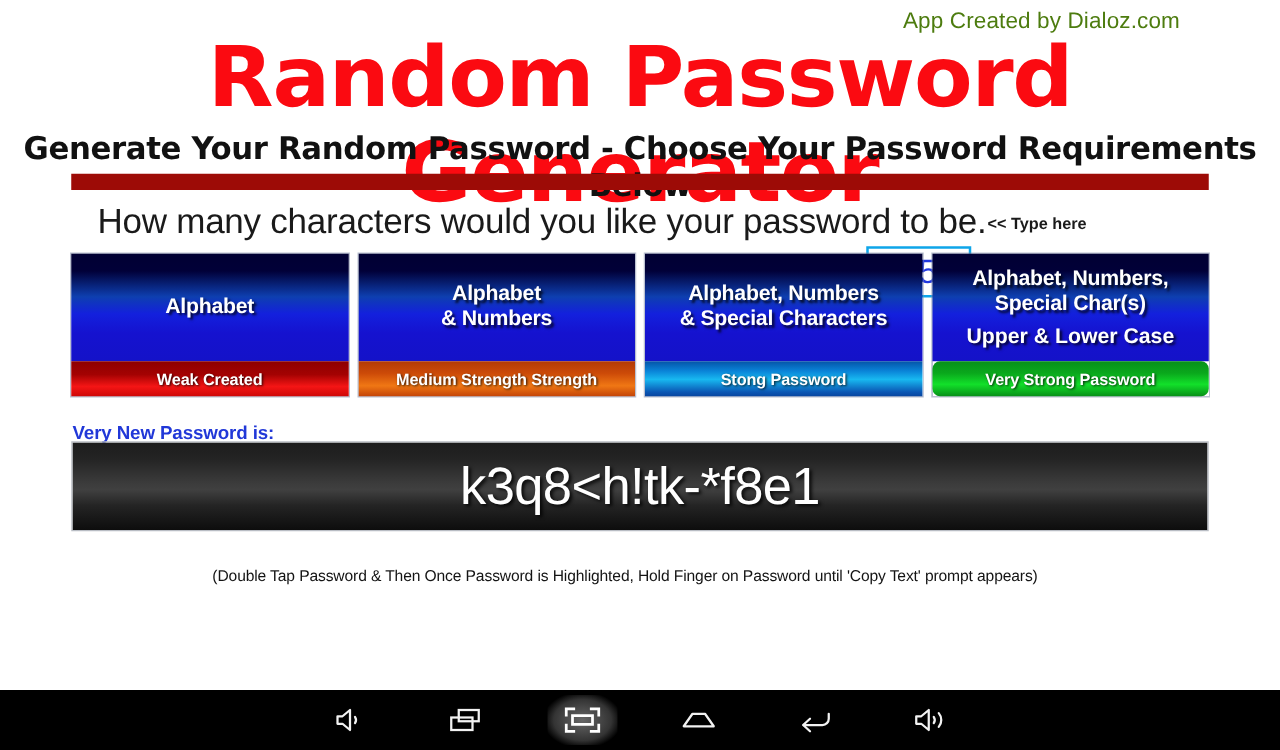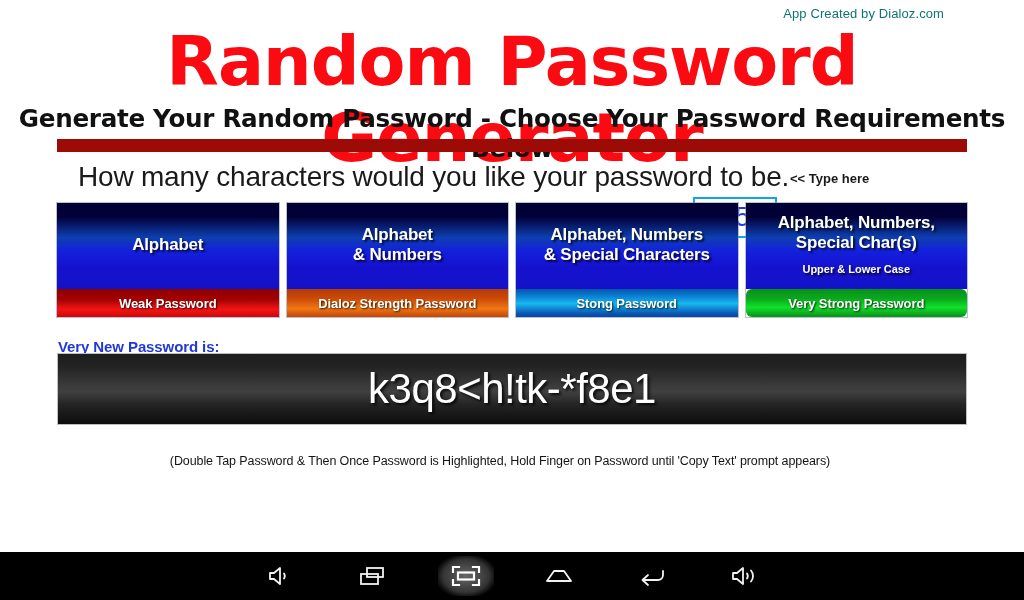--- a/index.html
+++ b/index.html
@@ -23,22 +23,22 @@
     width: 1024px;
     height: 552px;
     background: #ffffff;
   }
 
   
   .credit {
     position: absolute;
     right: 80px;
     top: 6px;
-    font-size: 13px;
-    color: #0f766e;
+    font-size: 18px;
+    color: #4d7c0f;
     letter-spacing: .1px;
     white-space: nowrap;
   }
 
   
   .title {
     position: absolute;
     left: 0; top: 24px;
     width: 1024px;
     text-align: center;
@@ -150,21 +150,21 @@
     font-weight: 700;
     font-size: 17px;
     line-height: 20px;
     text-align: center;
     text-shadow: 2px 2px 2px rgba(0,0,0,.75);
     letter-spacing: -.2px;
   }
   .opt-sub {
     color: #ffffff;
     font-weight: 700;
-    font-size: 11px;
+    font-size: 17px;
     line-height: 16px;
     text-align: center;
     text-shadow: 2px 2px 2px rgba(0,0,0,.75);
     margin-top: 8px;
   }
   .opt-strength {
     height: 28px;
     display: flex;
     align-items: center;
     justify-content: center;
@@ -285,29 +285,29 @@
     <div class="type-here">&lt;&lt; Type here</div>
   </div>
 
   <div class="options">
 
     <div class="opt">
       <div class="opt-top">
         <div class="opt-title">Alphabet</div>
 
       </div>
-      <div class="opt-strength s-weak">Weak Password</div>
+      <div class="opt-strength s-weak">Weak Created</div>
     </div>
 
     <div class="opt">
       <div class="opt-top">
         <div class="opt-title">Alphabet<br>&amp; Numbers</div>
 
       </div>
-      <div class="opt-strength s-medium">Dialoz Strength Password</div>
+      <div class="opt-strength s-medium">Medium Strength Strength</div>
     </div>
 
     <div class="opt">
       <div class="opt-top">
         <div class="opt-title">Alphabet, Numbers<br>&amp; Special Characters</div>
 
       </div>
       <div class="opt-strength s-strong">Stong Password</div>
     </div>
 

